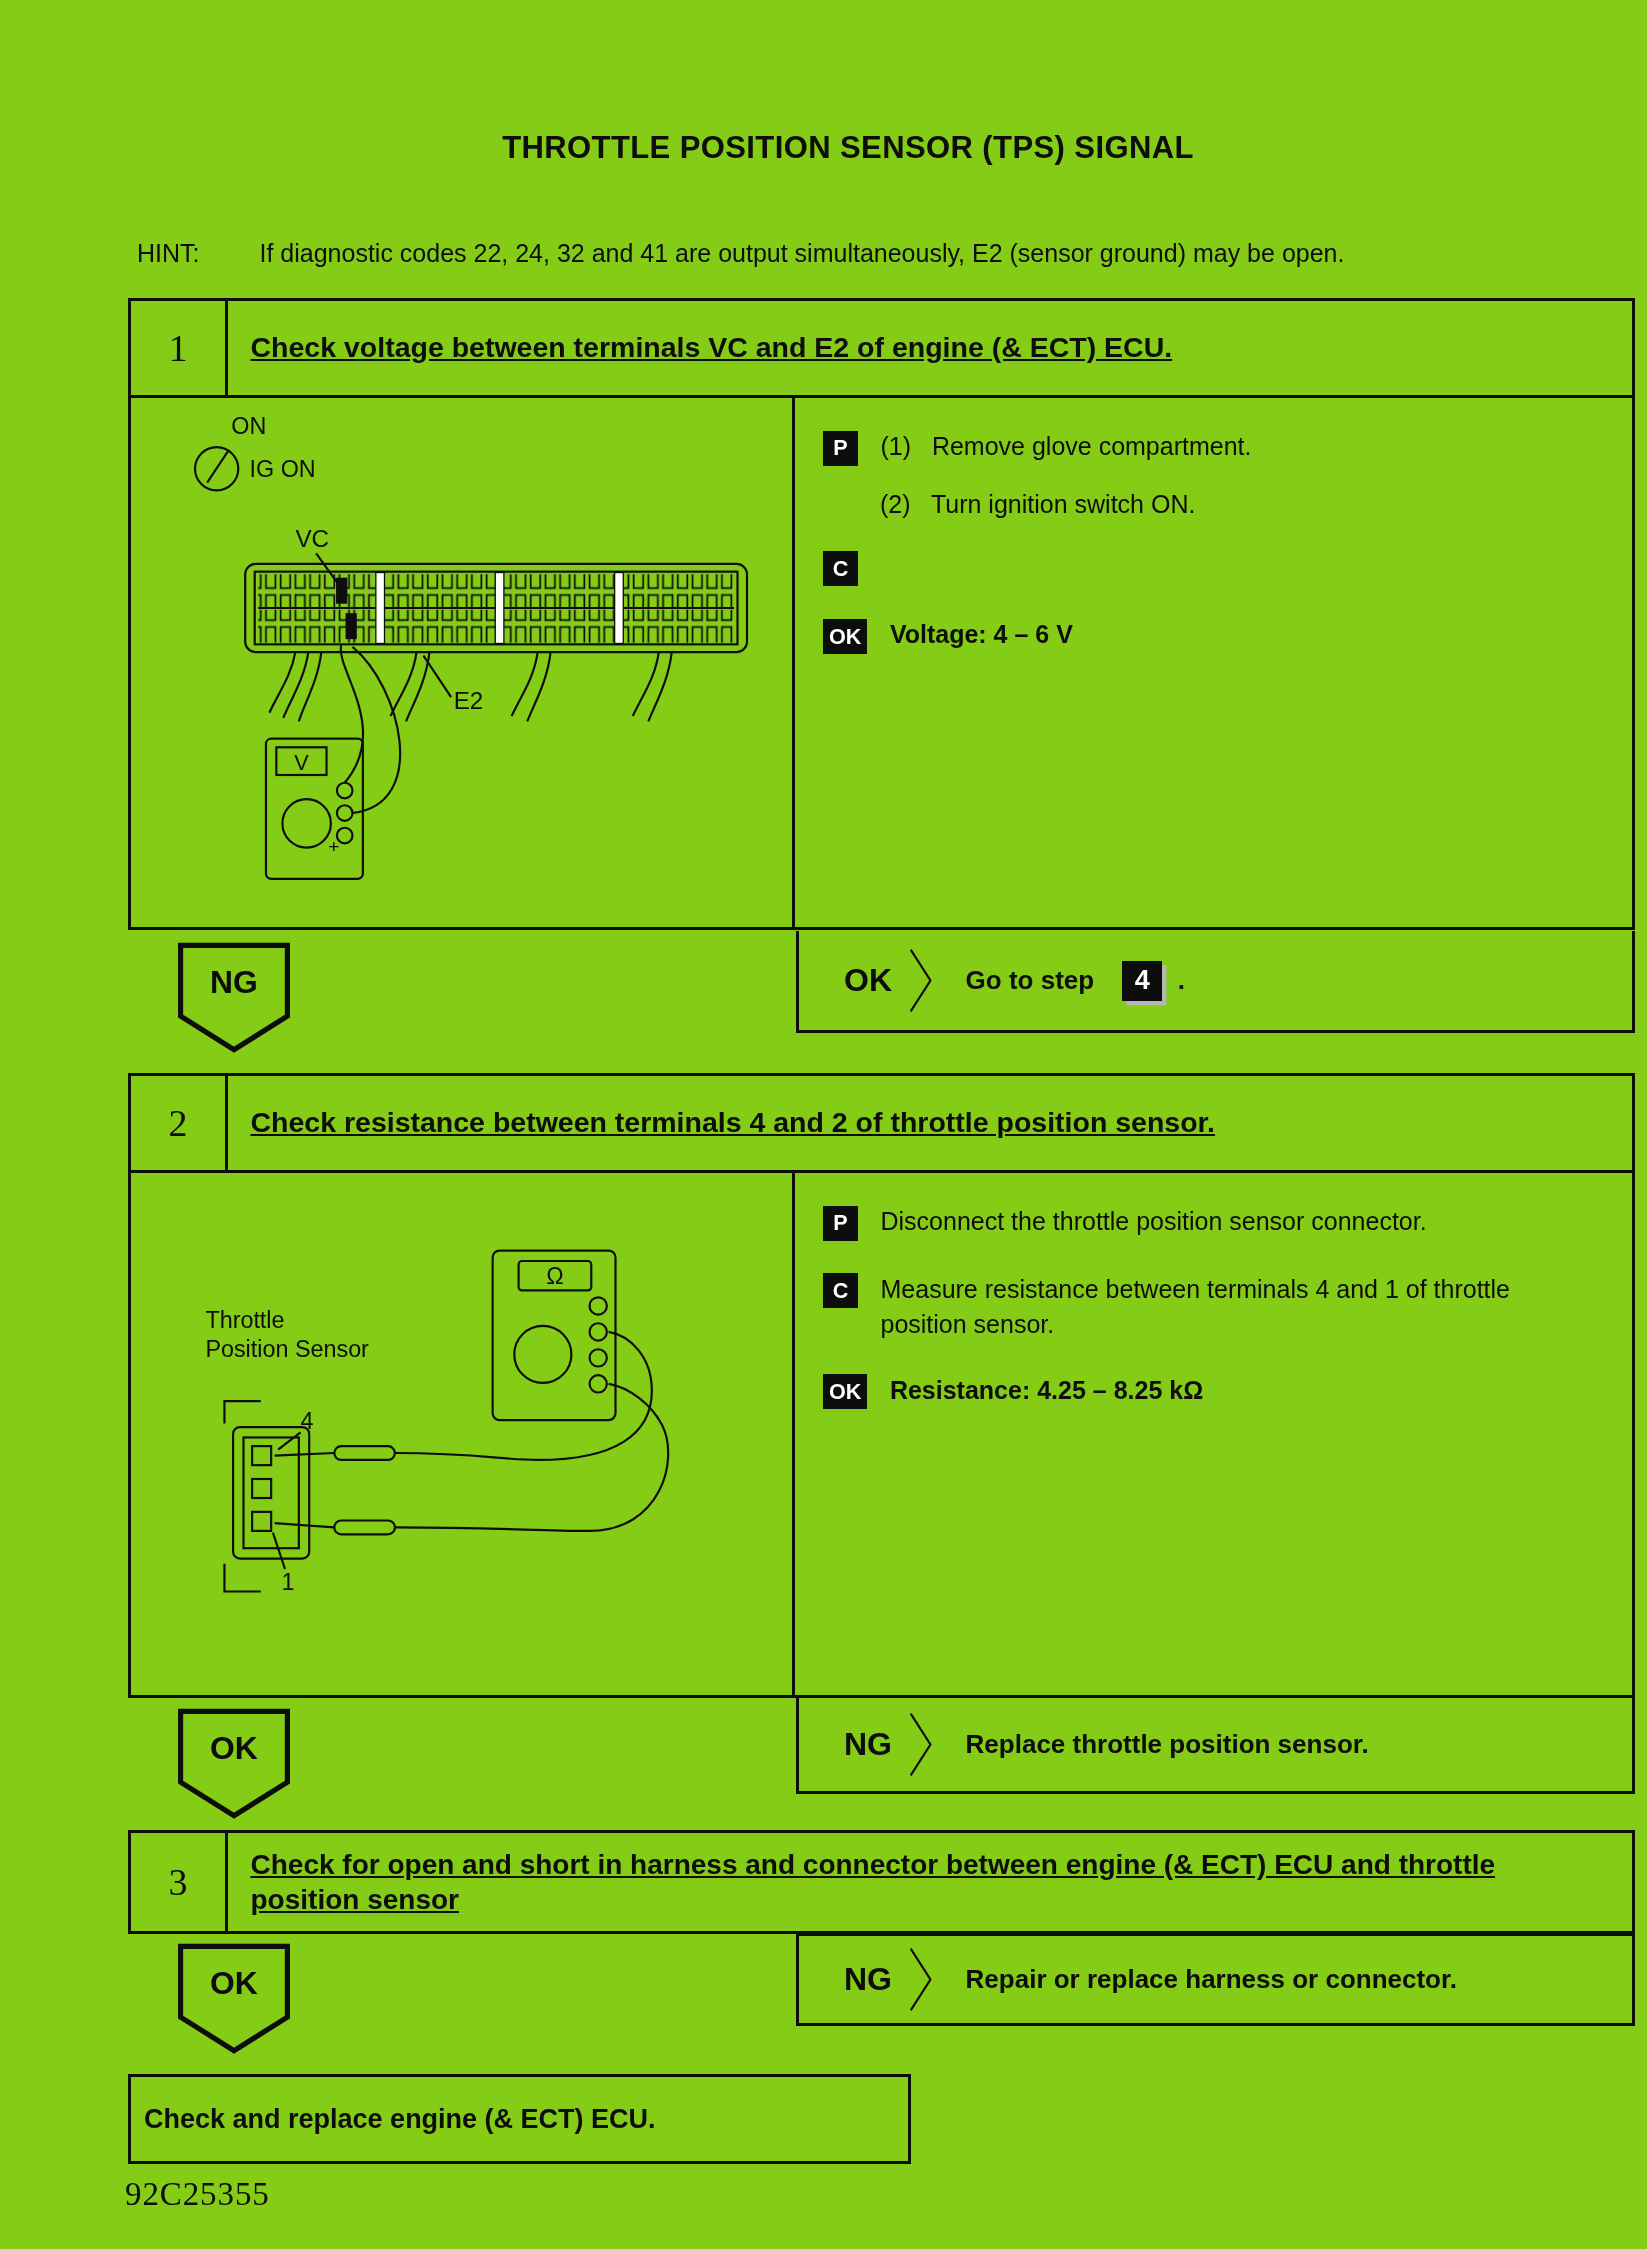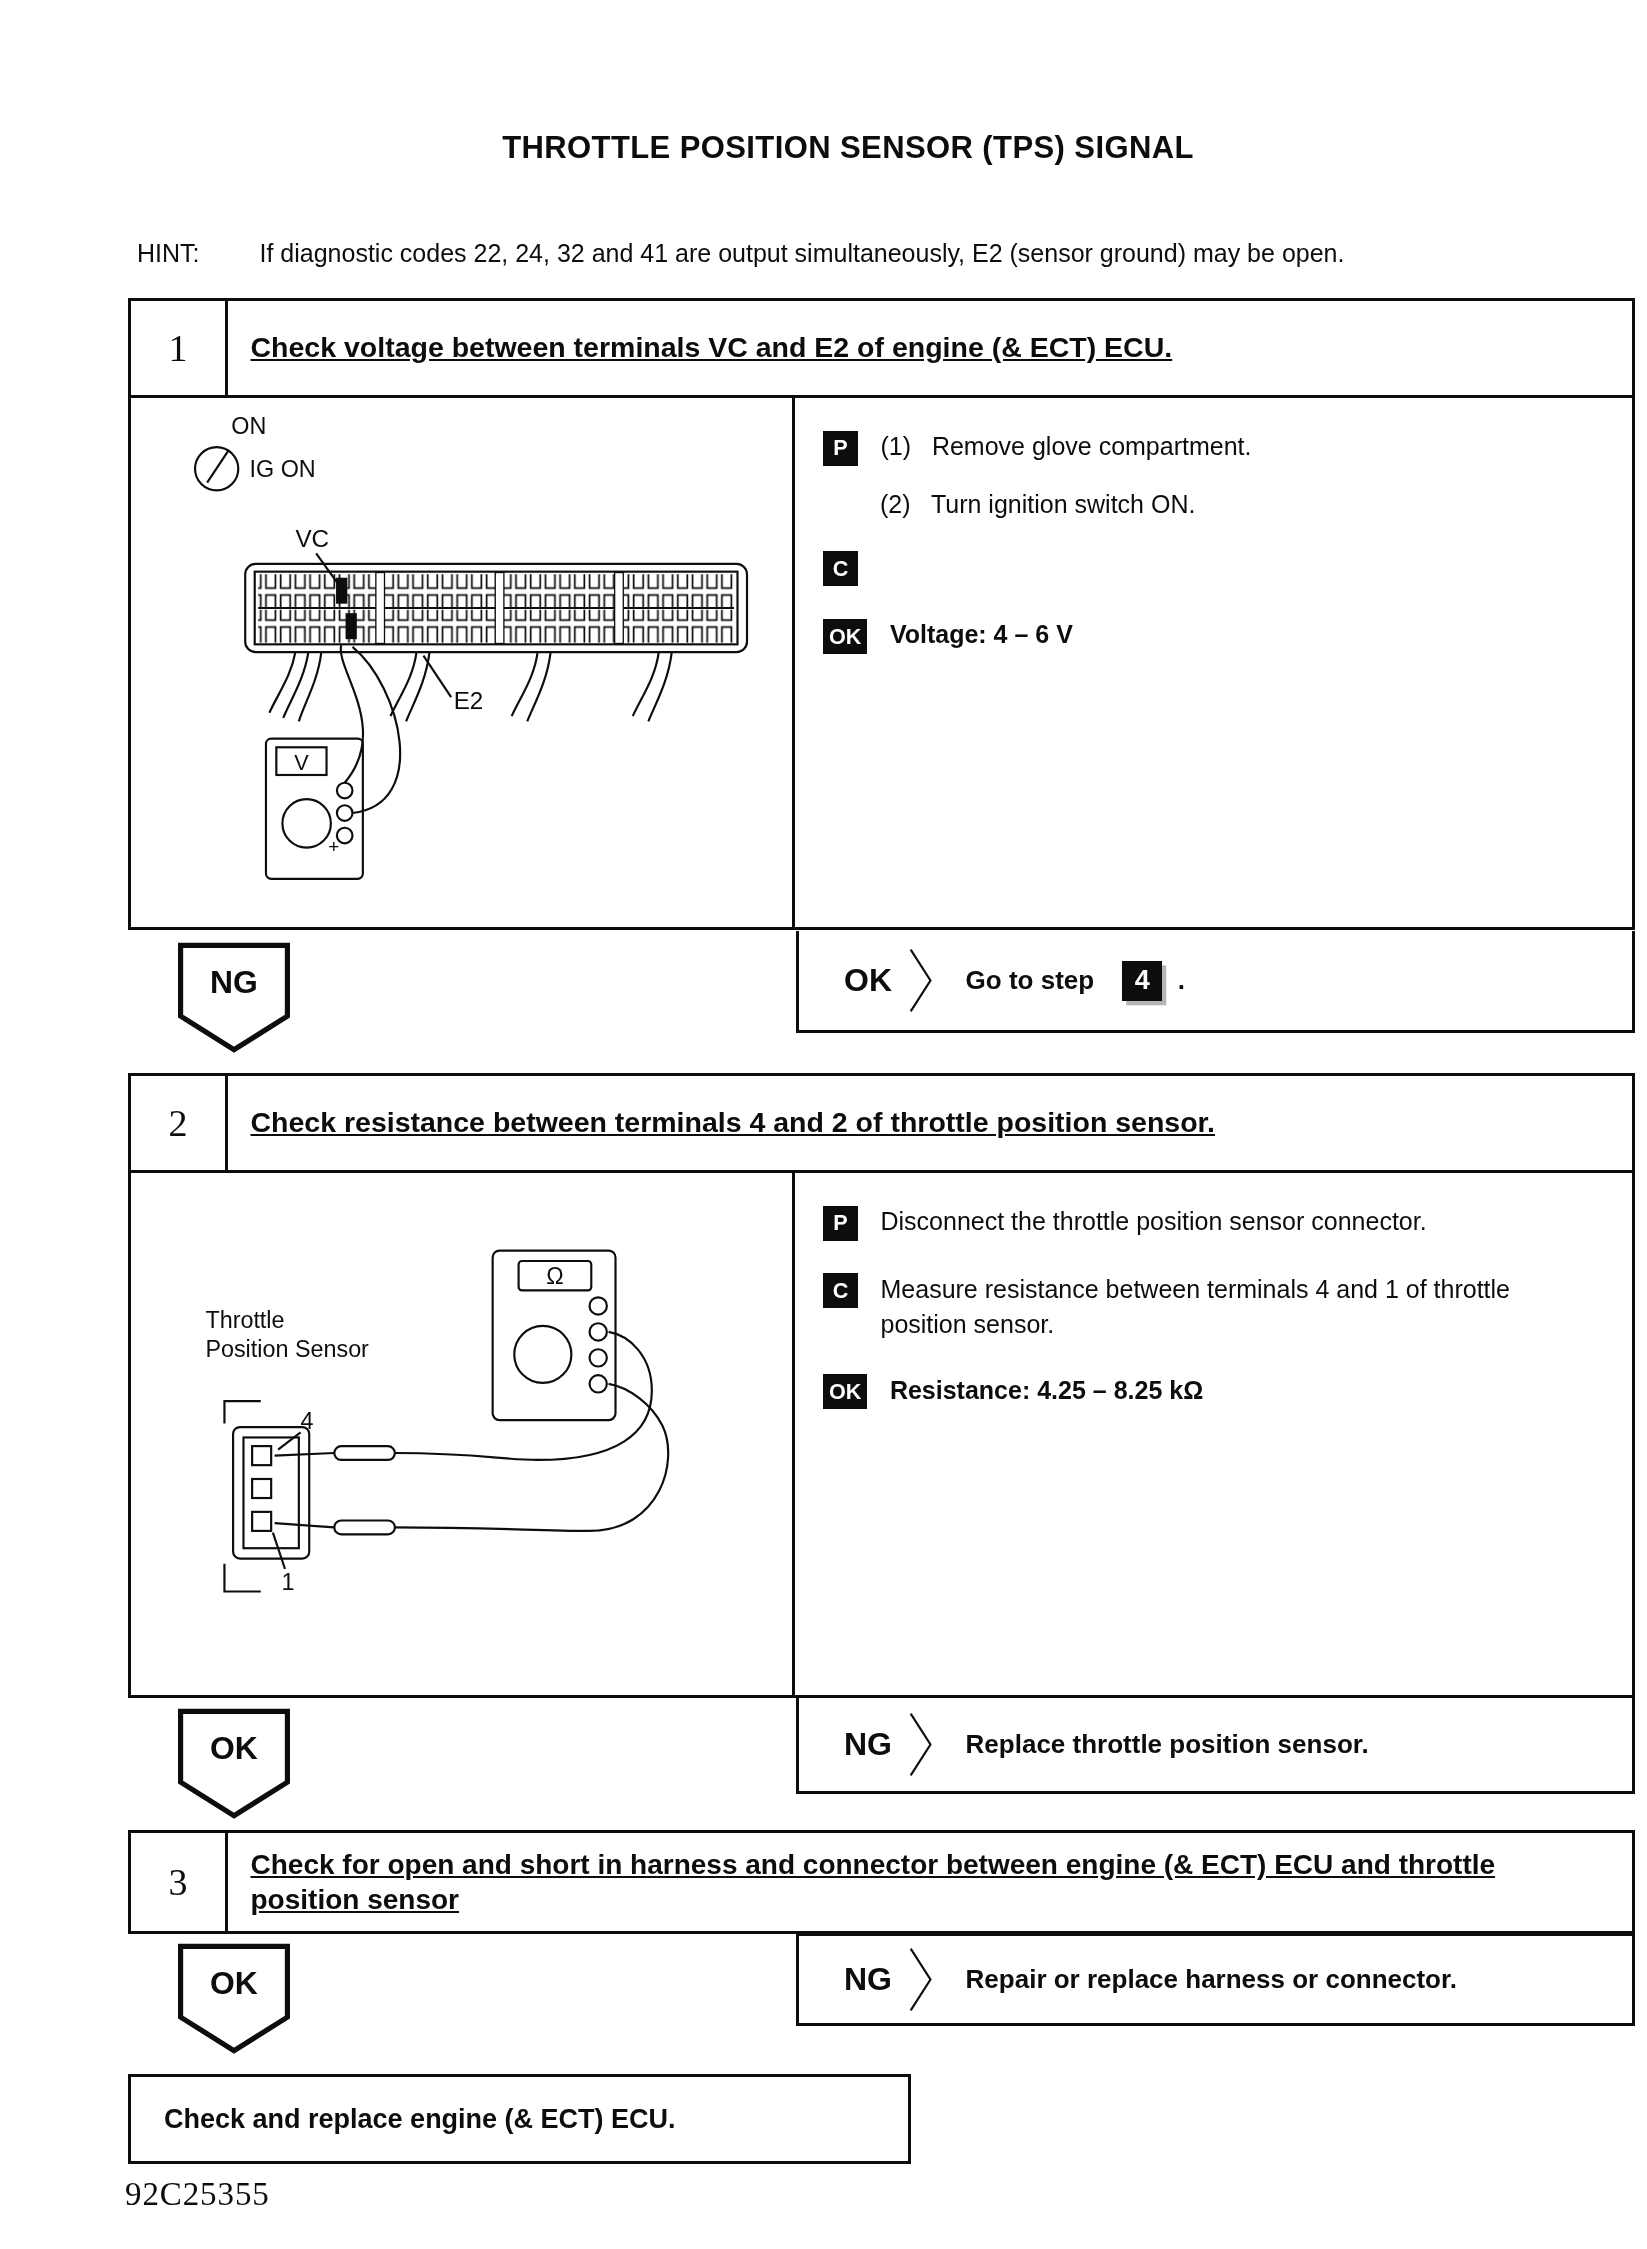--- a/index.html
+++ b/index.html
@@ -1,19 +1,19 @@
 <!DOCTYPE html>
 <html style="font-size:14px"><head>
 <meta charset="utf-8">
 <style>
   * { margin:0; padding:0; box-sizing:border-box; }
   html,body { background:#d8d8d8; }
   .page {
     position:relative; width:1648px; height:2250px; margin:0 auto;
-    background:#ffffff; color:#0d0d0d;
+    background:#84cc16; color:#0d0d0d;
     font-family:"Liberation Sans","DejaVu Sans",sans-serif;
     overflow:hidden;
   }
   .abs { position:absolute; }
   .page-title {
     top:130px; left:48px; width:1600px; text-align:center;
     font-size:31px; font-weight:700; letter-spacing:0.4px;
   }
   .hint { top:239px; left:137px; font-size:25px; display:flex; gap:60px; white-space:nowrap; }
 
@@ -48,21 +48,21 @@
   .res-chevron { margin-left:15.6px; flex-shrink:0; }
   .res-text { font-size:26px; font-weight:700; margin-left:32px; white-space:nowrap; }
   .step-target {
     width:40px; height:40px; margin-left:28px; flex-shrink:0;
     background:#0d0d0d; color:#fff; font-size:27px; font-weight:700;
     display:flex; align-items:center; justify-content:center;
     box-shadow:4.3px 4.3px 0 #b5b5b5;
   }
   .res-suffix { font-size:26px; font-weight:700; margin-left:15.6px; }
 
-  .finalbox { border:3.5px solid #0d0d0d; display:flex; align-items:center; padding-left:33px; font-size:27px; font-weight:700; }
+  .finalbox { border:3.5px solid #0d0d0d; display:flex; align-items:center; padding-left:13px; font-size:27px; font-weight:700; }
   .footer-code { font-family:"Liberation Serif","DejaVu Serif",serif; font-size:33px; letter-spacing:0.9px; }
 
   svg text { font-family:"Liberation Sans","DejaVu Sans",sans-serif; fill:#0d0d0d; }
   .ln { stroke:#0d0d0d; stroke-width:2.5; fill:none; }
 </style>
 </head>
 <body>
 
 <div class="page">
 

